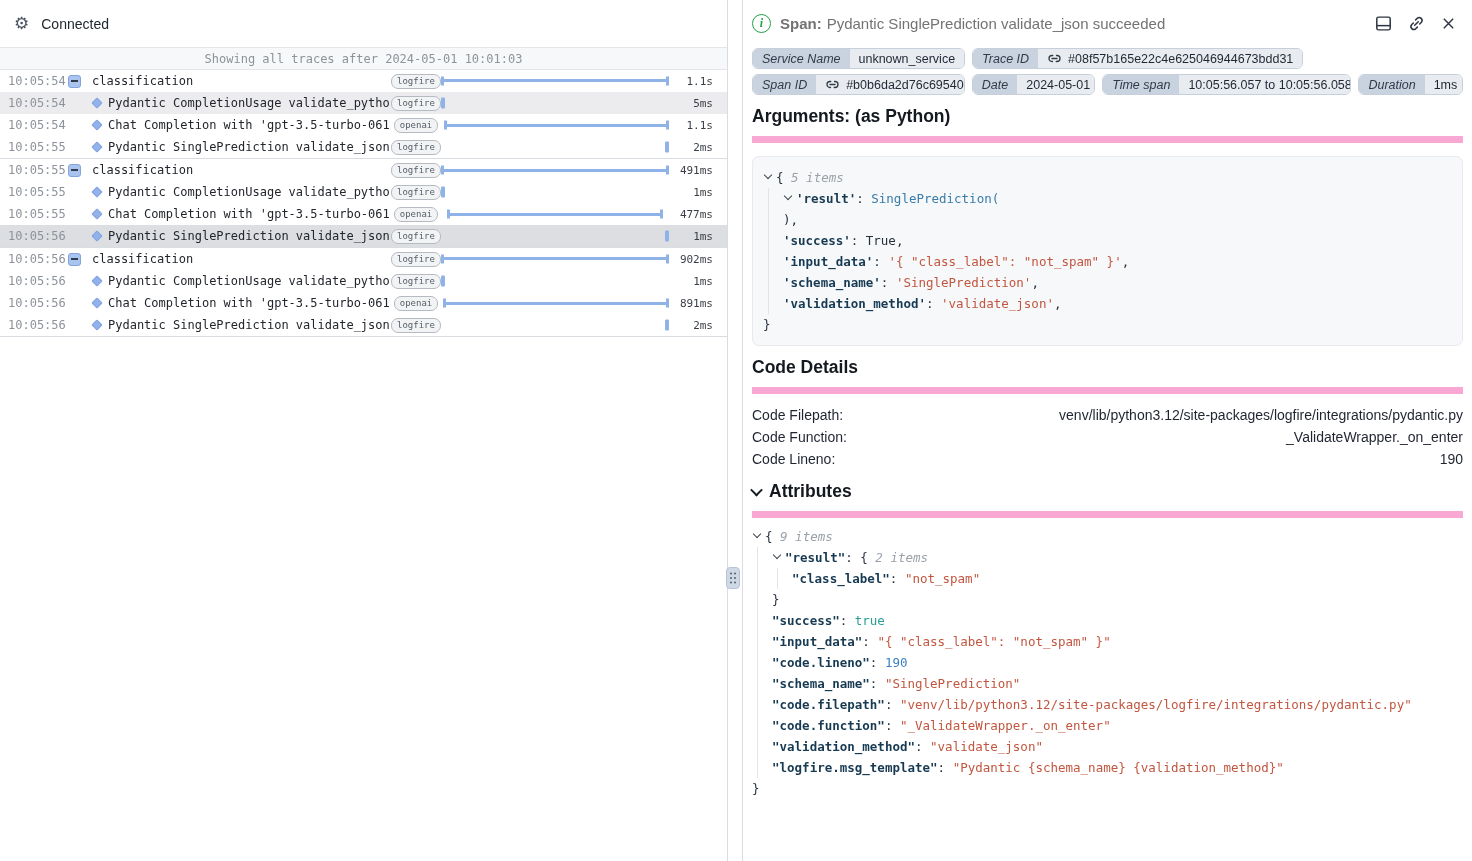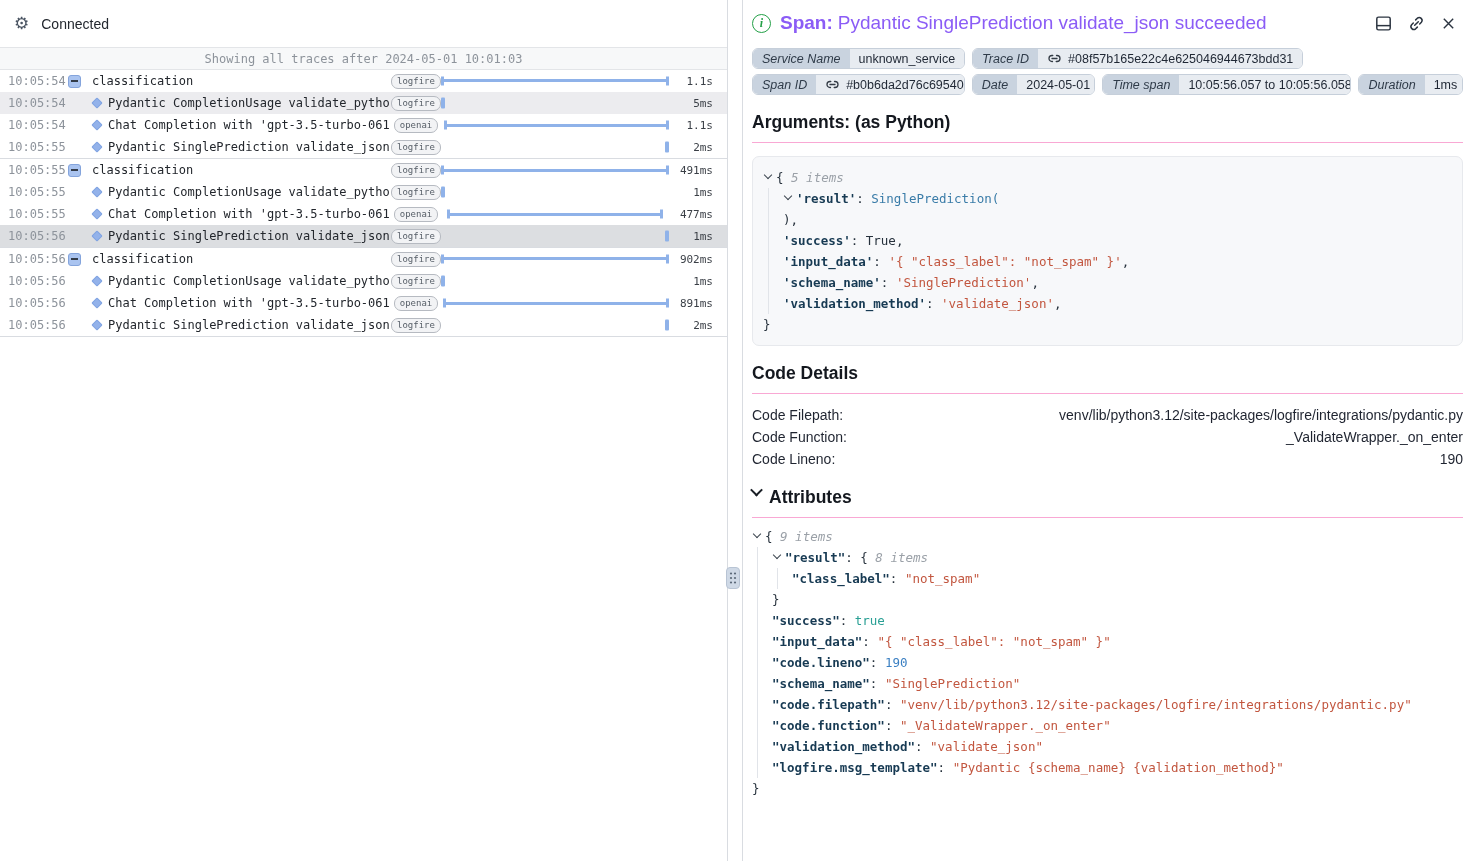--- a/index.html
+++ b/index.html
@@ -40,36 +40,36 @@
   .dur { flex:none; width:56px; text-align:right; padding-right:14px; font-size:11px; color:#3a3f46; }
 
   
   .gutter { width:15px; flex:none; position:relative; background:#fff; border-right:1px solid #d9dce1; }
   .grip { position:absolute; top:567px; left:-2px; width:14px; height:22px; background:#cfd9e6; border:1px solid #b8c4d4; border-radius:4px; display:flex; align-items:center; justify-content:center; cursor:col-resize; }
 
   
   .right-panel { flex:1; overflow:hidden; background:#fff; }
   .span-header { height:46px; display:flex; align-items:center; padding:0 16px 0 9px; }
   .info-icon { width:19px; height:19px; border:1.8px solid #23a047; border-radius:50%; color:#23a047; font-family:"Liberation Serif", serif; font-style:italic; font-weight:bold; font-size:12px; display:flex; align-items:center; justify-content:center; flex:none; margin-right:9px; }
-  .span-title-wrap { flex:1; font-size:19px; color:#8b5cf6; white-space:nowrap; overflow:hidden; }
+  .span-title-wrap { flex:1; font-size:15px; color:#737373; white-space:nowrap; overflow:hidden; }
   .span-title-label { font-weight:700; margin-right:5px; }
   .header-actions { display:flex; align-items:center; gap:16px; }
   .icon-btn { background:none; border:none; padding:0; cursor:pointer; display:flex; align-items:center; }
 
   .badges { display:flex; flex-direction:column; gap:5px; padding:2px 9px 0; }
   .badge-row { display:flex; gap:7px; }
   .badge { display:inline-flex; border-radius:6px; overflow:hidden; font-size:12.5px; border:1px solid #c6cfda; }
   .b-label { background:#c9d3df; font-style:italic; padding:2.5px 9px; color:#2f3b49; white-space:nowrap; }
   .b-value { background:#e8ecf1; padding:2.5px 9px; display:inline-flex; align-items:center; gap:6px; color:#1f2734; white-space:nowrap; }
 
   .tabs { margin:17px 9px 0; display:flex; gap:28px; }
   .tab { font-size:14px; color:#333b45; padding-bottom:6px; cursor:pointer; border-bottom:2px solid transparent; }
   .tab.active { color:#181d24; border-bottom:2px solid #3f4650; }
 
-  .section-h { font-size:17.5px; font-weight:700; color:#14181f; margin:17px 9px 0; padding-bottom:9px; border-bottom:1px solid #f9a8d4; display:flex; gap:8px; }
+  .section-h { font-size:17.5px; font-weight:700; color:#14181f; margin:11px 9px 0; padding-bottom:9px; border-bottom:7px solid #f9a8d4; display:flex; align-items:center; gap:8px; }
   .chev-lg { width:9px; height:9px; border-right:2px solid #1a1f26; border-bottom:2px solid #1a1f26; transform:rotate(45deg) translate(-1px,-1px); display:inline-block; flex:none; }
 
   .code-box { margin:13px 9px 0; background:#f7f8fa; border:1px solid #e7e9ed; border-radius:7px; padding:10px 10px; }
   .code-plain { margin:8px 9px 0; padding:0 0 6px 0; }
   .cl { font-family:"DejaVu Sans Mono", monospace; font-size:12.5px; line-height:21px; white-space:pre; color:#26313c; }
   .gd { display:inline-block; width:20px; height:21px; vertical-align:top; position:relative; }
   .gd::after { content:''; position:absolute; left:5px; top:0; bottom:0; border-left:1px solid #e1e4e9; }
   .cv { display:inline-block; width:13px; height:14px; position:relative; vertical-align:-2px; cursor:pointer; }
   .cv::after { content:''; position:absolute; left:2px; top:2px; width:5px; height:5px; border-right:1.5px solid #3c4650; border-bottom:1.5px solid #3c4650; transform:rotate(45deg); }
   .c-p { color:#26313c; }
@@ -407,21 +407,21 @@
         <span class="kv-value">190</span>
       </div>
     </div>
 
     <div class="section-h">
       <span class="chev-lg"></span>
       <span>Attributes</span>
     </div>
     <div class="code-plain">
         <div class="cl"><span class="cv"></span><span class="c-p">{ </span><span class="c-it">9 items</span></div>
-        <div class="cl"><span class="gd"></span><span class="cv"></span><span class="c-k">"result"</span><span class="c-p">: { </span><span class="c-it">8 items</span></div>
+        <div class="cl"><span class="gd"></span><span class="cv"></span><span class="c-k">"result"</span><span class="c-p">: { </span><span class="c-it">2 items</span></div>
         <div class="cl"><span class="gd"></span><span class="gd"></span><span class="c-k">"class_label"</span><span class="c-p">: </span><span class="c-s">"not_spam"</span></div>
         <div class="cl"><span class="gd"></span><span class="c-p">}</span></div>
         <div class="cl"><span class="gd"></span><span class="c-k">"success"</span><span class="c-p">: </span><span class="c-b">true</span></div>
         <div class="cl"><span class="gd"></span><span class="c-k">"input_data"</span><span class="c-p">: </span><span class="c-s">"{ "class_label": "not_spam" }"</span></div>
         <div class="cl"><span class="gd"></span><span class="c-k">"code.lineno"</span><span class="c-p">: </span><span class="c-n">190</span></div>
         <div class="cl"><span class="gd"></span><span class="c-k">"schema_name"</span><span class="c-p">: </span><span class="c-s">"SinglePrediction"</span></div>
         <div class="cl"><span class="gd"></span><span class="c-k">"code.filepath"</span><span class="c-p">: </span><span class="c-s">"venv/lib/python3.12/site-packages/logfire/integrations/pydantic.py"</span></div>
         <div class="cl"><span class="gd"></span><span class="c-k">"code.function"</span><span class="c-p">: </span><span class="c-s">"_ValidateWrapper._on_enter"</span></div>
         <div class="cl"><span class="gd"></span><span class="c-k">"validation_method"</span><span class="c-p">: </span><span class="c-s">"validate_json"</span></div>
         <div class="cl"><span class="gd"></span><span class="c-k">"logfire.msg_template"</span><span class="c-p">: </span><span class="c-s">"Pydantic {schema_name} {validation_method}"</span></div>

